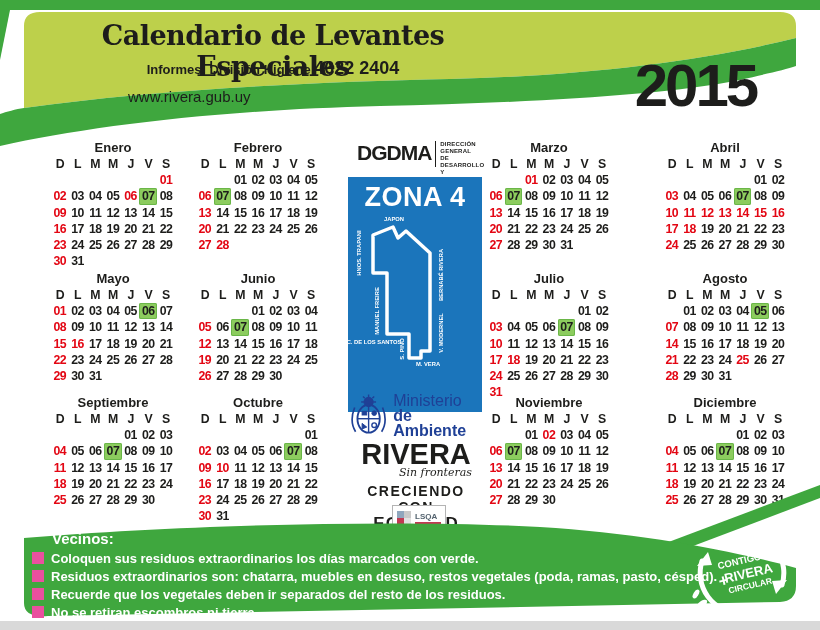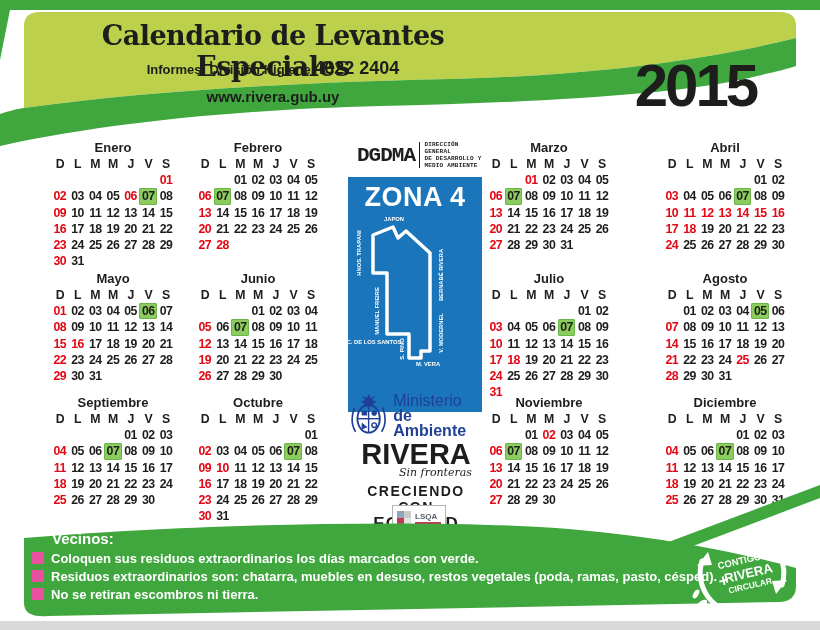--- a/index.html
+++ b/index.html
@@ -9,37 +9,37 @@
   svg text{font-family:"Liberation Sans",sans-serif;}
 
   
   #hdr-svg{left:0;top:0;}
   .fill-light{fill:var(--lgreen);}
   .fill-dark{fill:var(--green);}
   #title{left:48;top:20px;left:48px;width:450px;text-align:center;
          font-family:"DejaVu Serif",serif;font-size:27px;font-weight:700;letter-spacing:-0.5px;}
   #informes{left:98px;top:58px;width:350px;text-align:center;font-weight:bold;font-size:13px;}
   #informes b{font-size:18px;}
-  #website{left:128px;top:88px;width:290px;text-align:center;font-weight:bold;font-size:15px;}
+  #website{left:128px;top:88px;width:290px;text-align:left;font-weight:normal;font-size:15px;}
   #year{left:608px;top:56px;width:175px;text-align:center;font-size:60px;font-weight:900;
         letter-spacing:-3px;line-height:60px;}
 
   
   .mcol{position:absolute;top:140px;width:124px;height:392px;}
   #mcol1{left:51px;} #mcol2{left:196px;} #mcol3{left:487px;} #mcol4{left:644px;margin-left:19px;}
   .month{position:absolute;width:124px;left:0;}
   .m-title{font-size:13px;font-weight:bold;text-align:center;height:16px;line-height:16px;}
   .m-grid{display:grid;grid-template-columns:repeat(7,17.7px);}
   .m-grid span{height:16.2px;line-height:16.2px;text-align:center;font-size:12.3px;
                font-weight:bold;letter-spacing:-0.5px;}
   .m-grid span.red{color:var(--red);}
   .m-grid span.grn{background:var(--hl);box-shadow:inset 0 0 0 1px #6ab648;border-radius:2px;}
 
   
-  #dgdma{left:357px;top:141px;width:128px;display:flex;align-items:center;font-family:Liberation Mono, monospace;}
+  #dgdma{left:357px;top:141px;width:128px;display:flex;align-items:flex-start;}
   #dgdma .big{font-size:21px;font-weight:900;letter-spacing:-1px;}
   #dgdma .bar{width:1.5px;height:26px;background:#1d1d1b;margin:0 4px;}
   #dgdma .tag{font-size:6px;font-weight:bold;line-height:7px;letter-spacing:0.2px;}
   #zona-box{left:348px;top:177px;width:134px;height:235px;background:var(--blue);}
   #zona-title{width:134px;text-align:center;color:#fff;font-size:27px;font-weight:900;
               letter-spacing:0.5px;margin-top:5px;}
   #ministerio{left:350px;top:392px;width:132px;display:flex;align-items:center;gap:6px;}
   #ministerio .mtxt{color:var(--navy);font-size:16px;line-height:15px;}
   #ministerio .mtxt b{display:block;}
   #rivera{left:350px;top:440px;width:132px;text-align:center;}
@@ -729,20 +729,24 @@
     <div class="brow">
       <div class="bsq"></div>
       <div class="btx">Coloquen sus residuos extraordinarios los días marcados con verde.</div>
     </div>
     <div class="brow">
       <div class="bsq"></div>
       <div class="btx">Residuos extraordinarios son: chatarra, muebles en desuso, restos vegetales (poda, ramas, pasto, césped).</div>
     </div>
     <div class="brow">
       <div class="bsq"></div>
+      <div class="btx">Recuerde que los vegetales deben ir separados del resto de los residuos.</div>
+    </div>
+    <div class="brow">
+      <div class="bsq"></div>
       <div class="btx">No se retiran escombros ni tierra.</div>
     </div>
   </div>
 <svg id="badge" class="abs" width="100" height="100" viewBox="0 0 100 100">
   <g stroke="#ffffff" stroke-width="5" fill="none" stroke-linecap="round">
     <path d="M52,11 A40,40 0 0 1 90,63"></path>
     <path d="M48,91 A40,40 0 0 1 10,39"></path>
   </g>
   <g fill="#ffffff">
     <polygon points="95,58 84,72 80,59"></polygon>

